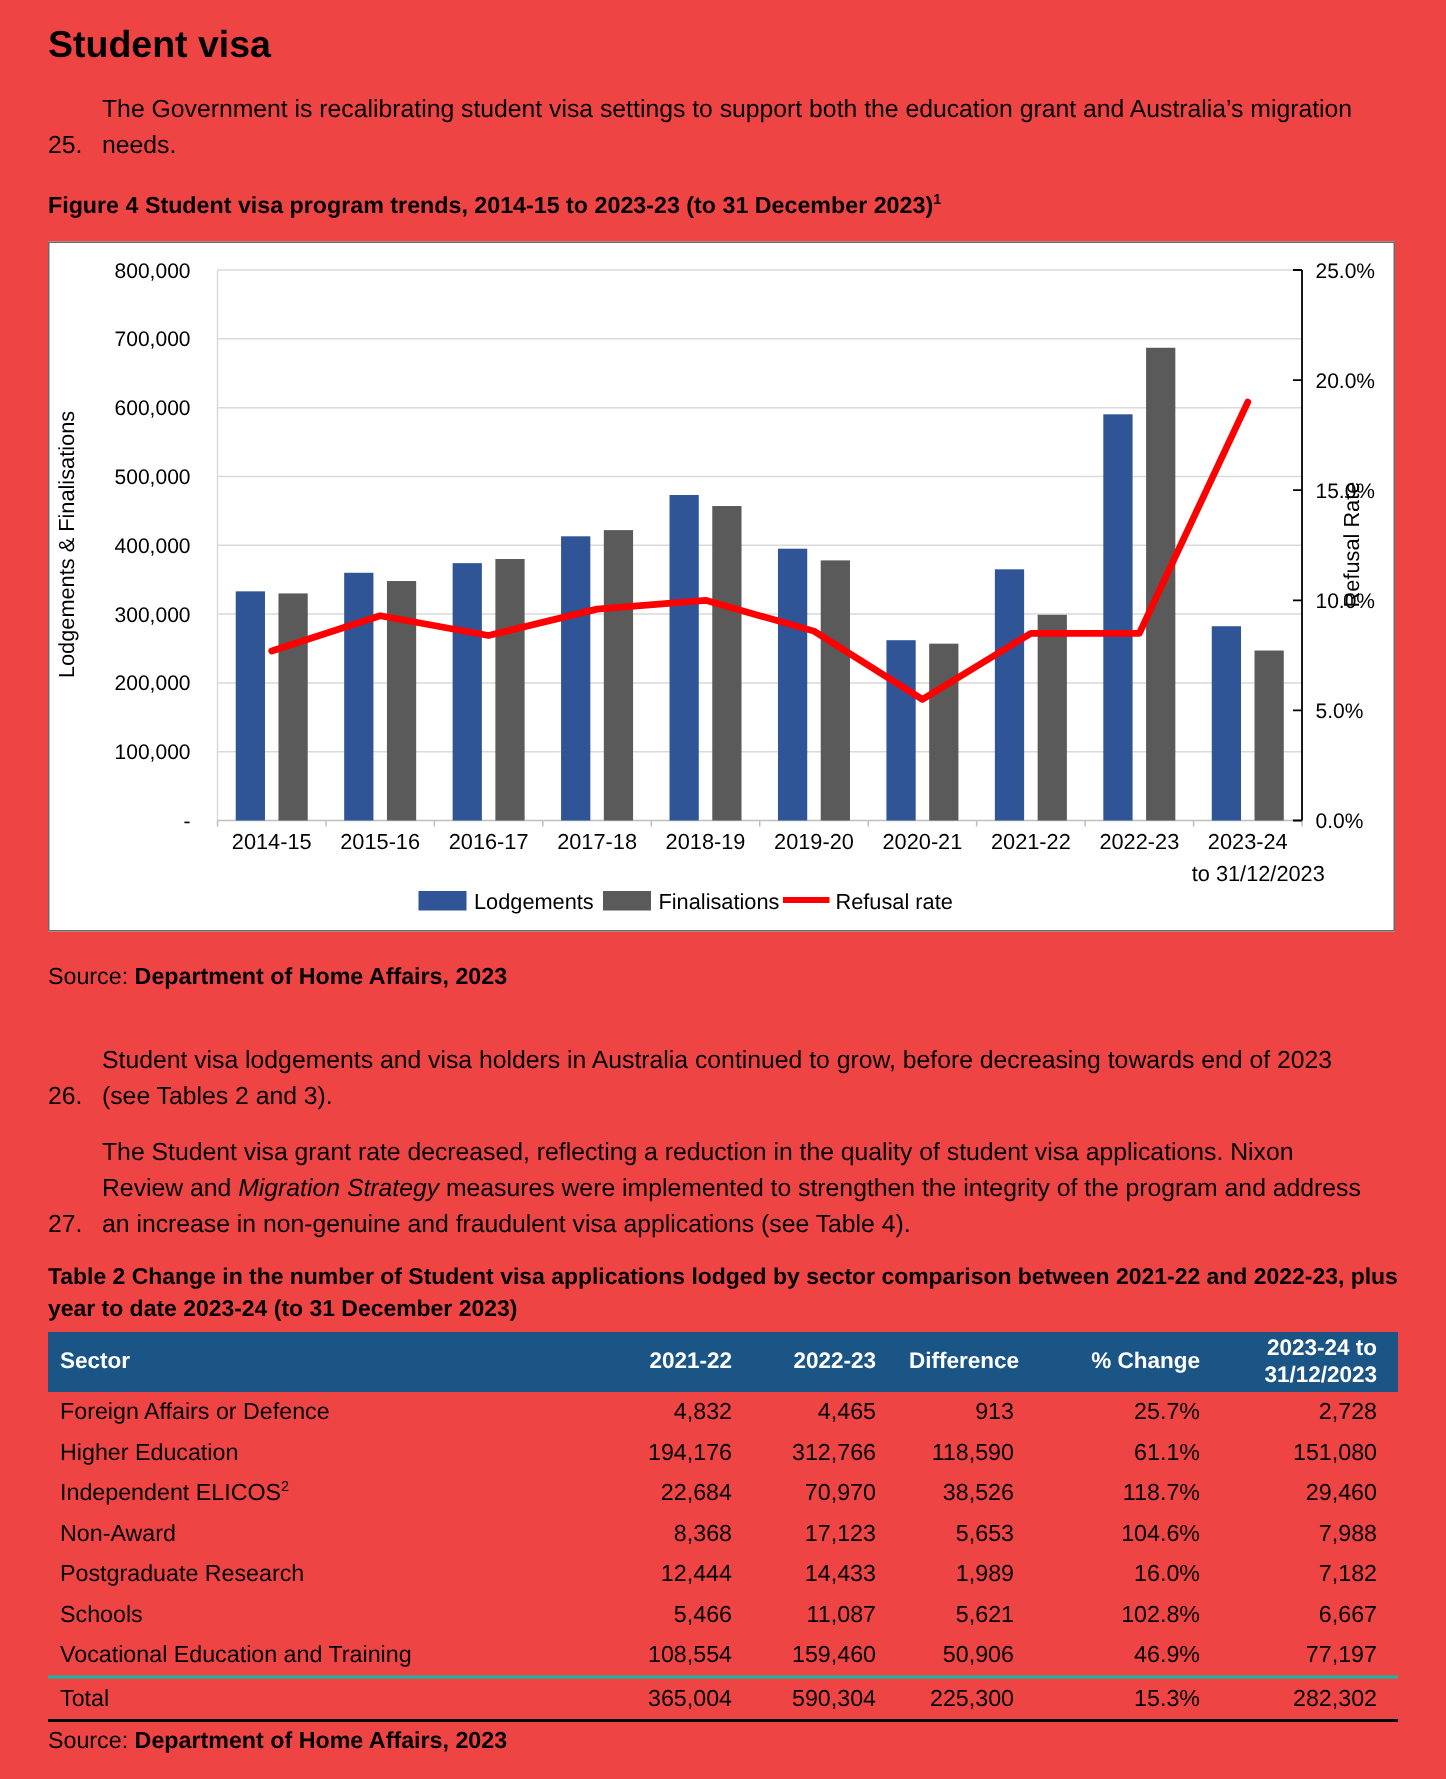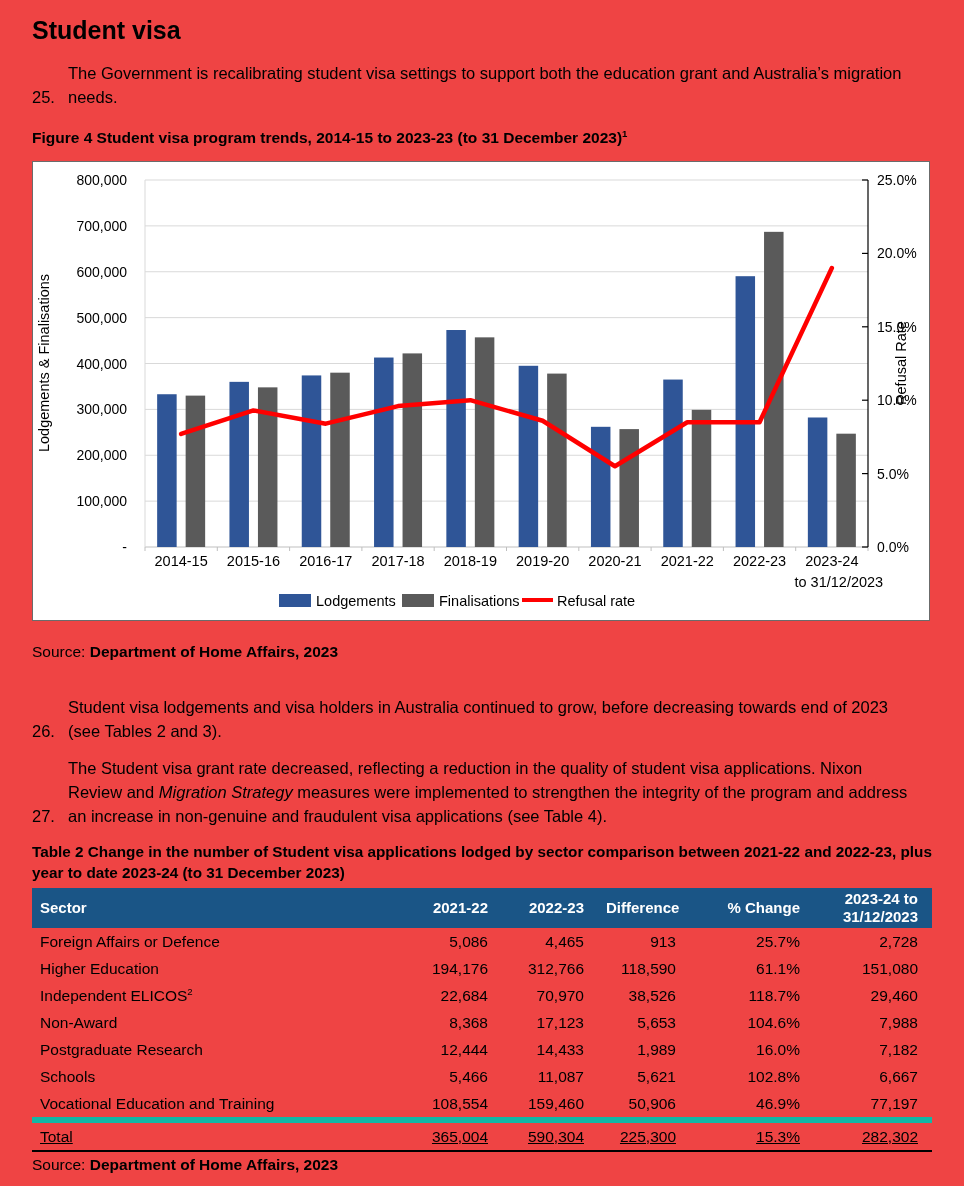--- a/index.html
+++ b/index.html
@@ -20,21 +20,21 @@
   .p27{margin-top:10px;}
   .table-title{font-weight:bold;font-size:15.3px;line-height:21px;margin:7px 0 5px 0;width:912px;}
   table.sector-table{border-collapse:collapse;table-layout:fixed;width:900px;font-size:15.5px;}
   table.sector-table th{
     color:#fff;font-weight:bold;font-size:15px;line-height:18px;
     padding:2px 14px 2px 8px;text-align:right;vertical-align:middle;white-space:pre-line;
   }
   table.sector-table th.col0{text-align:left;}
   table.sector-table td{padding:4.5px 14px 4.5px 8px;line-height:18px;}
   table.sector-table td.num{text-align:right;}
-  table.sector-table tr.total-row td{border-top:6px solid #14b8a6;border-bottom:2px solid #000;text-decoration:underline;}
+  table.sector-table tr.total-row td{border-top:2px solid #14b8a6;border-bottom:2px solid #000;}
   .table-source{margin-top:3px;}
   sup{font-size:62%;vertical-align:super;line-height:0;}
 </style>
 </head>
 <body>
 
 <div class="page">
 
   <h1 class="page-title">Student visa</h1>
 
@@ -165,21 +165,21 @@
           <th class="col2" style="background: rgb(26, 85, 134);">2022-23</th>
           <th class="col3" style="background: rgb(26, 85, 134); margin-left: 44px;">Difference</th>
           <th class="col4" style="background: rgb(26, 85, 134); text-align: right;">% Change</th>
           <th class="col5" style="background: rgb(26, 85, 134);">2023-24 to
 31/12/2023</th>
         </tr>
       </thead>
     <tbody>
         <tr>
           <td class="sector">Foreign Affairs or Defence</td>
-          <td class="num">5,086</td>
+          <td class="num">4,832</td>
           <td class="num">4,465</td>
           <td class="num">913</td>
           <td class="num">25.7%</td>
           <td class="num">2,728</td>
         </tr>
         <tr>
           <td class="sector">Higher Education</td>
           <td class="num">194,176</td>
           <td class="num">312,766</td>
           <td class="num">118,590</td>

